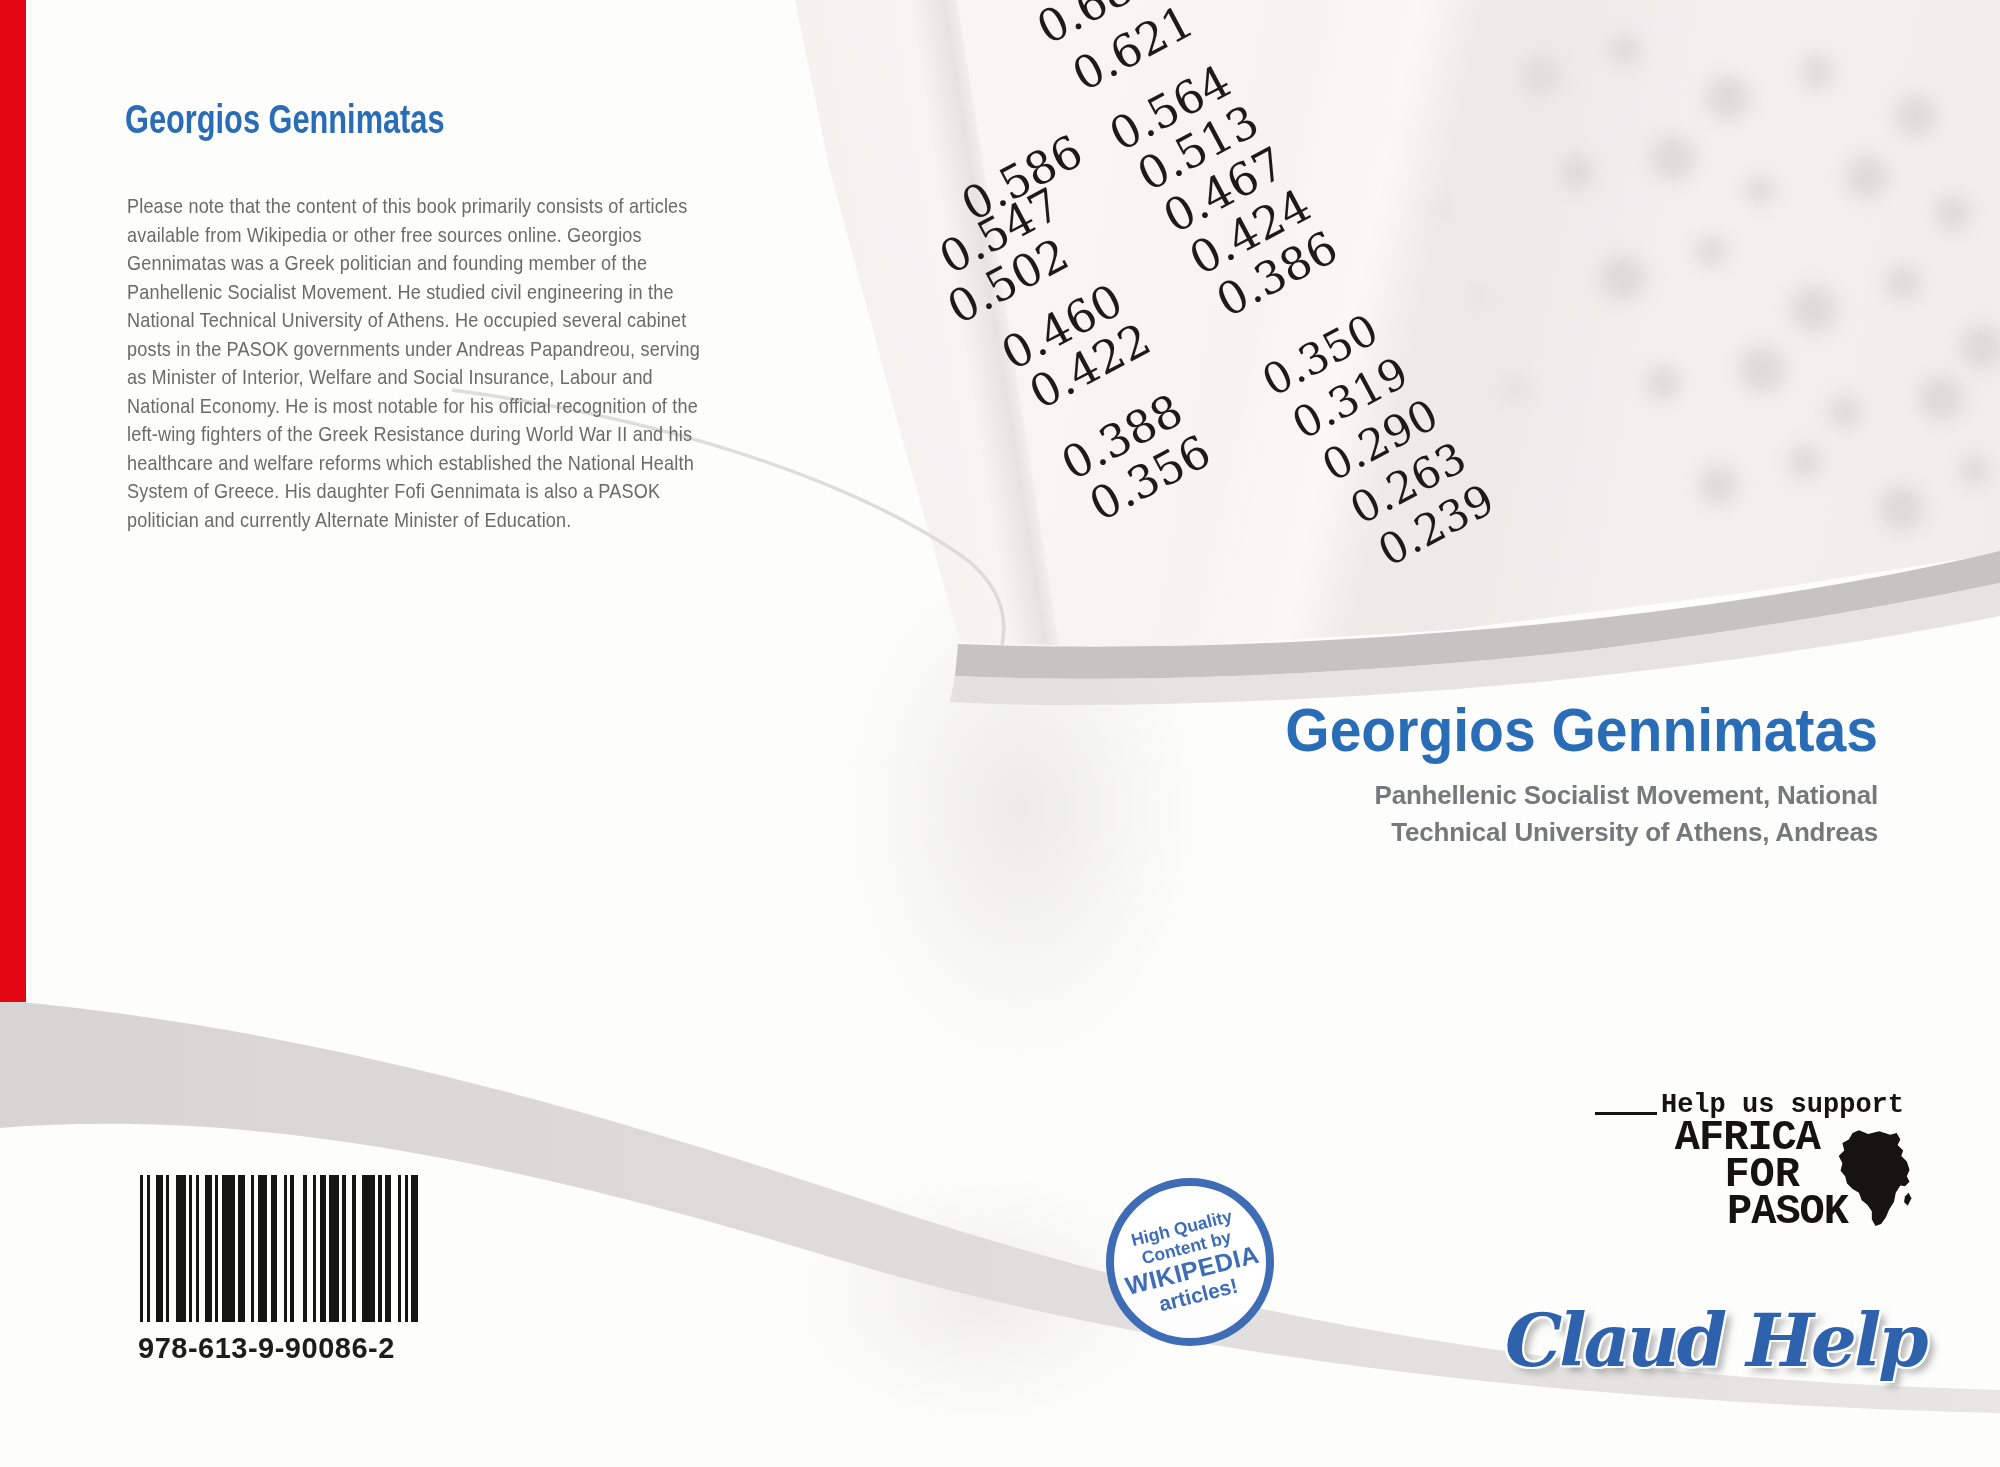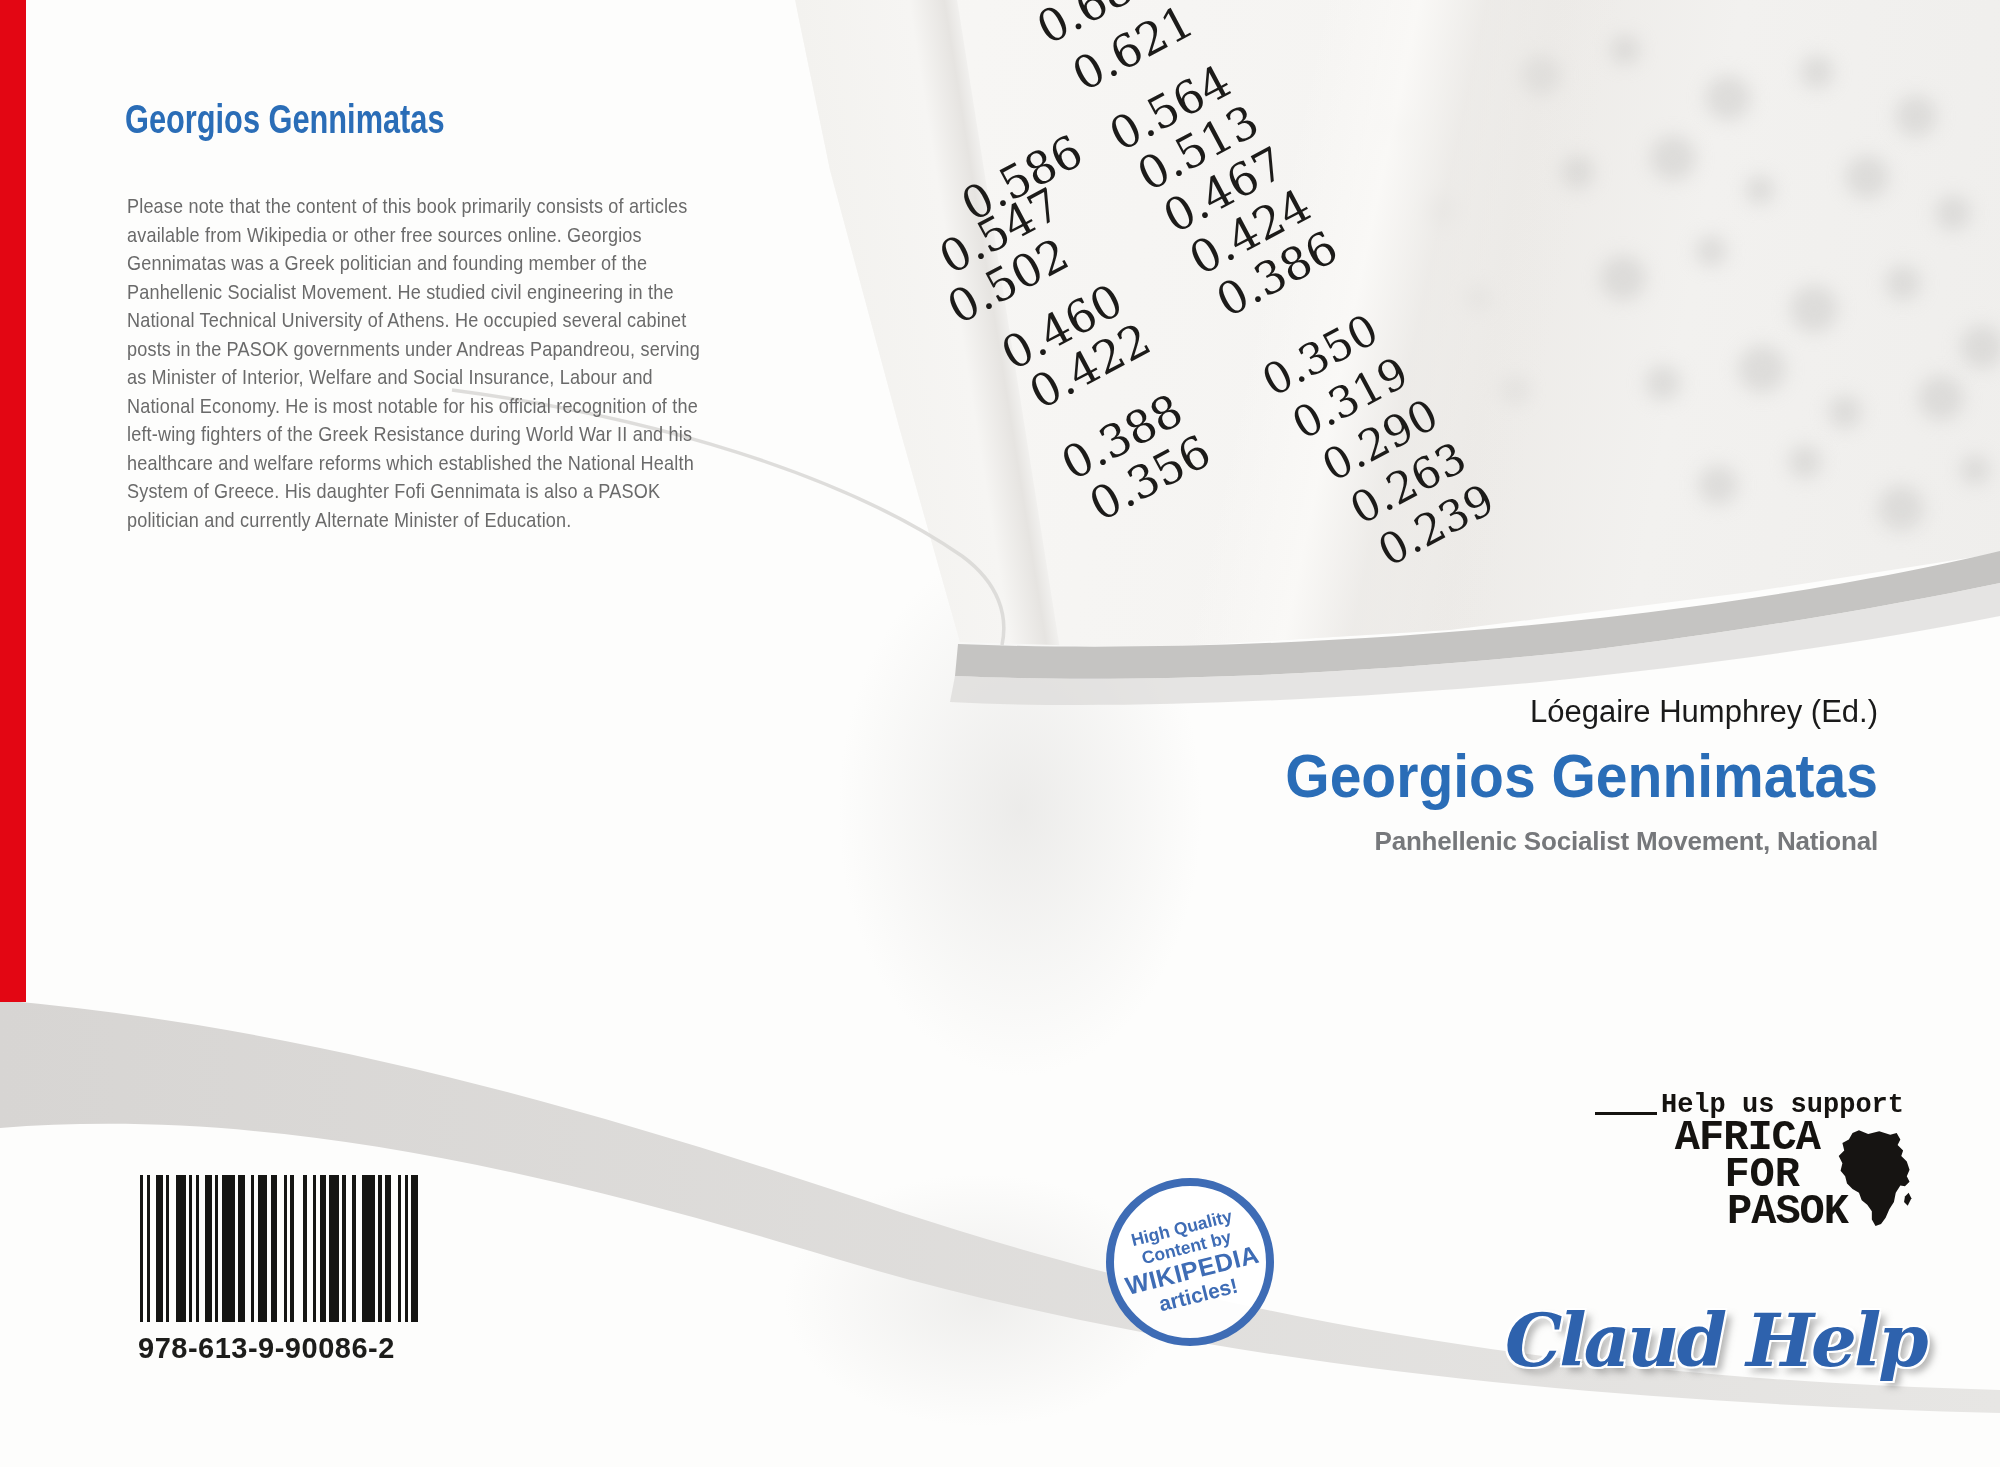--- a/index.html
+++ b/index.html
@@ -212,24 +212,24 @@
         <div class="bar-on" style="width: 3.27px;"></div>
         <div class="bar-off" style="width: 3.27px;"></div>
         <div class="bar-on" style="width: 3.27px;"></div>
         <div class="bar-off" style="width: 3.27px;"></div>
         <div class="bar-on" style="width: 6.54px;"></div>
       </div>
     <div class="isbn">978-613-9-90086-2</div>
   </div>
 
   <div class="abs front-block">
-    <div class="editor">Lóegaire Humphrey (Ed.)</div>
     <div class="front-title">Georgios Gennimatas</div>
     <div class="front-subtitle">
       <span>Panhellenic Socialist Movement, National</span>
+      <span>Technical University of Athens, Andreas</span>
     </div>
   </div>
 
   <div class="abs stamp">
     <div class="stamp-inner">
       <div class="stamp-l1">High Quality</div>
       <div class="stamp-l2">Content by</div>
       <div class="stamp-l3">WIKIPEDIA</div>
       <div class="stamp-l4">articles!</div>
     </div>

